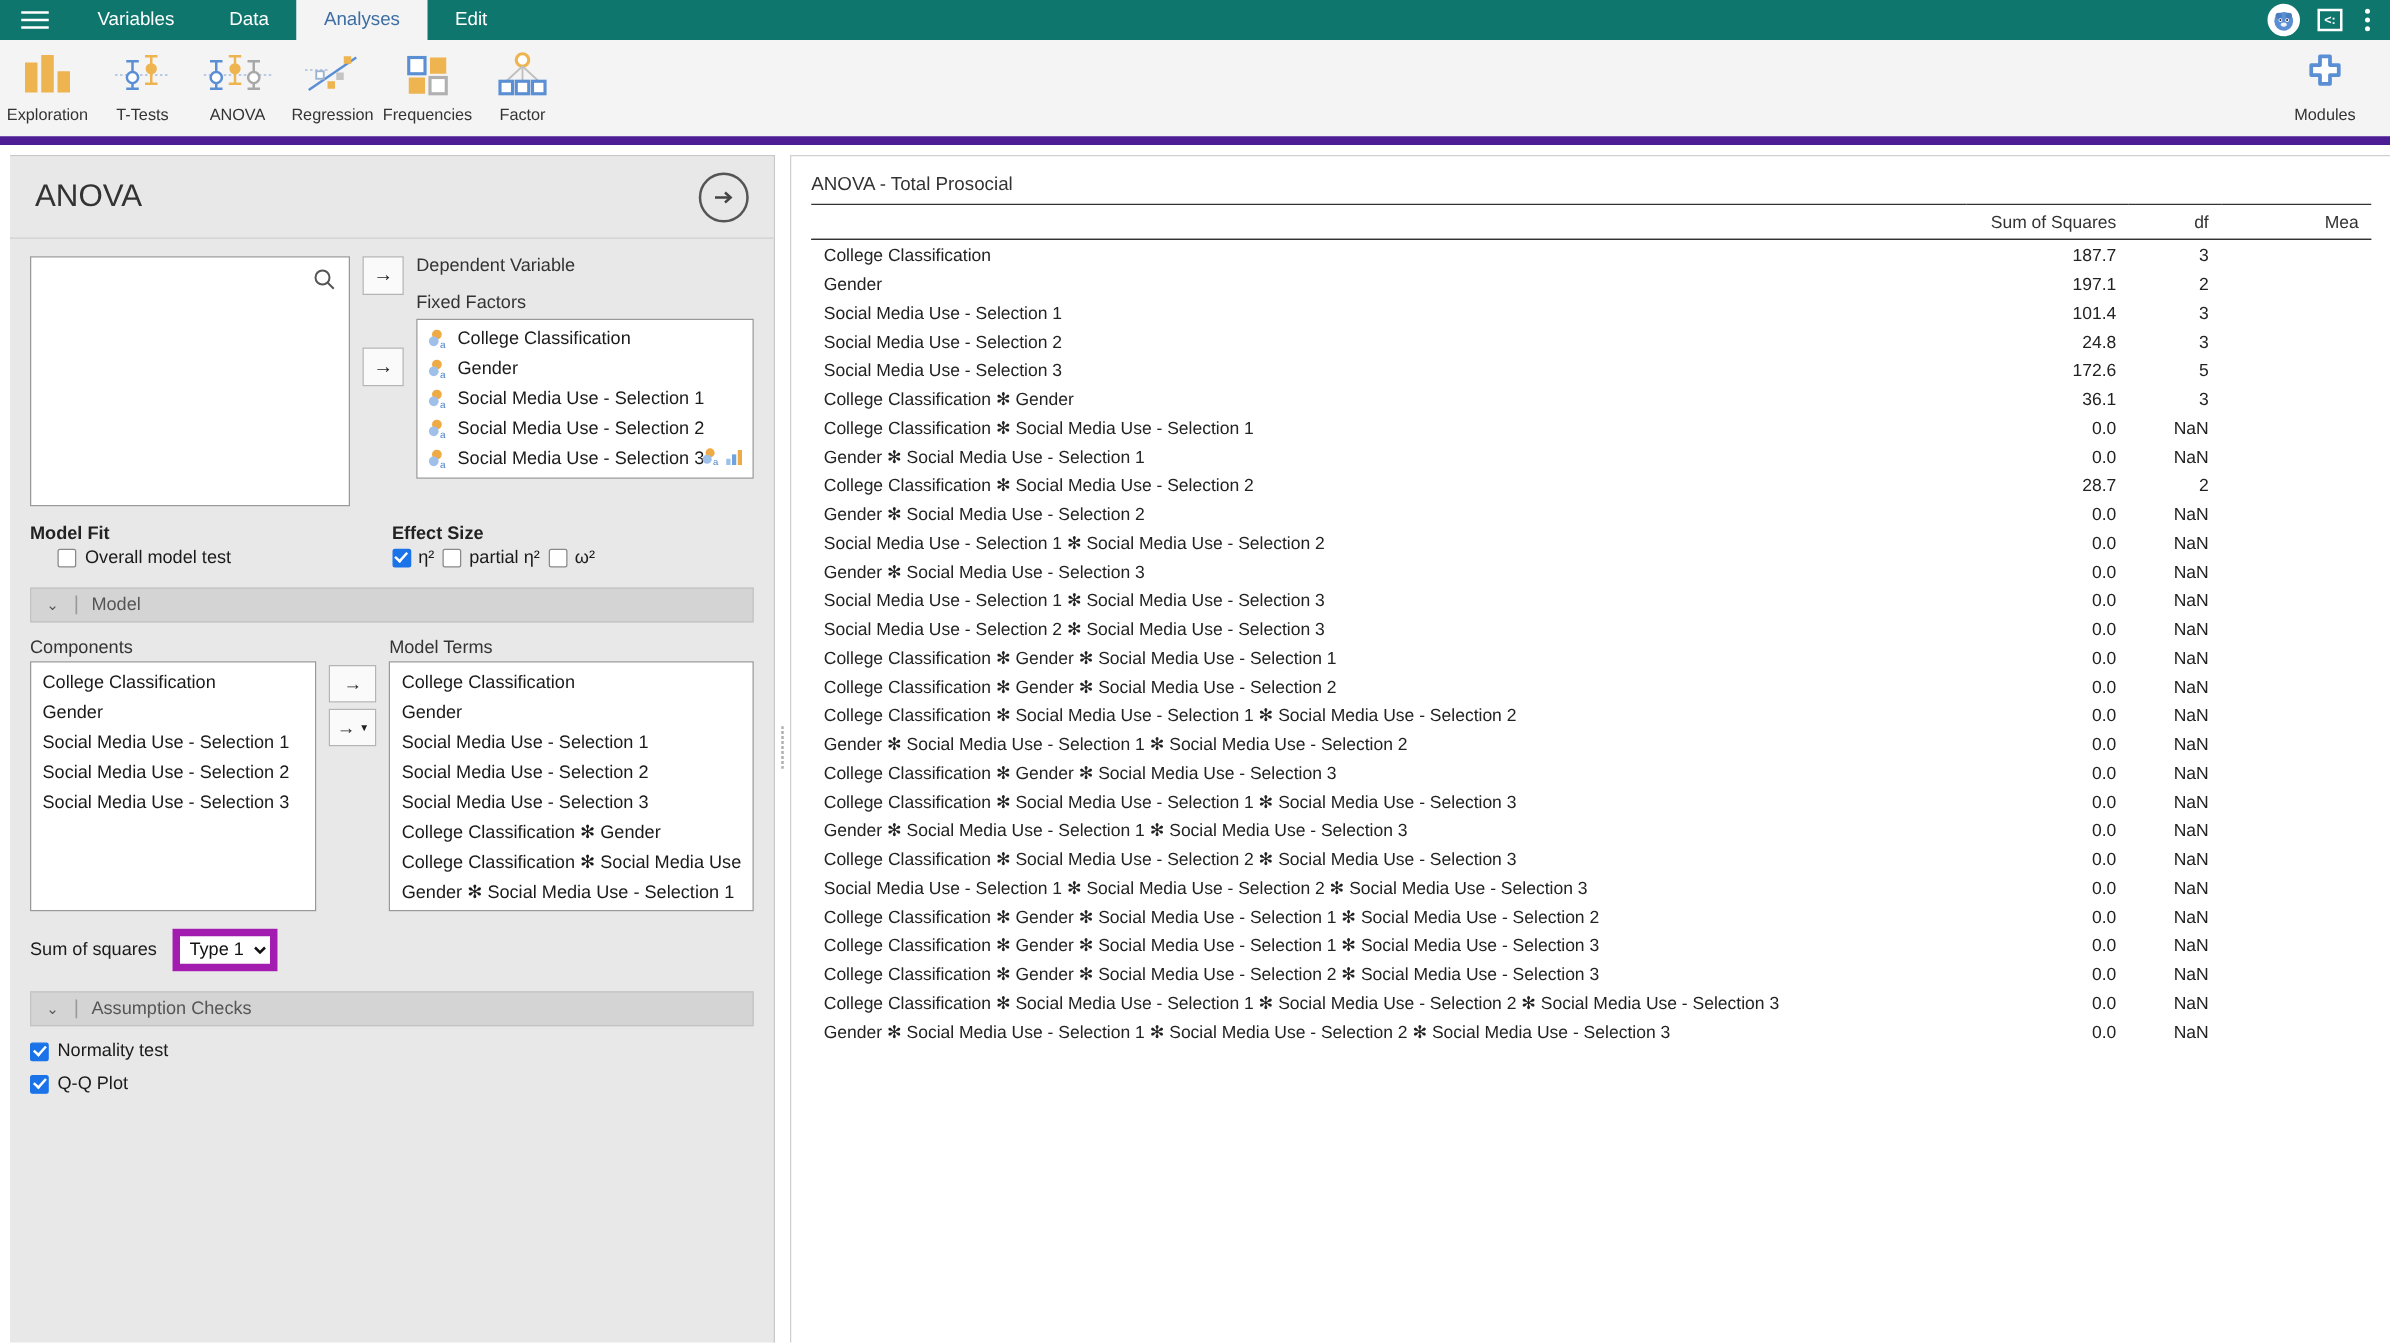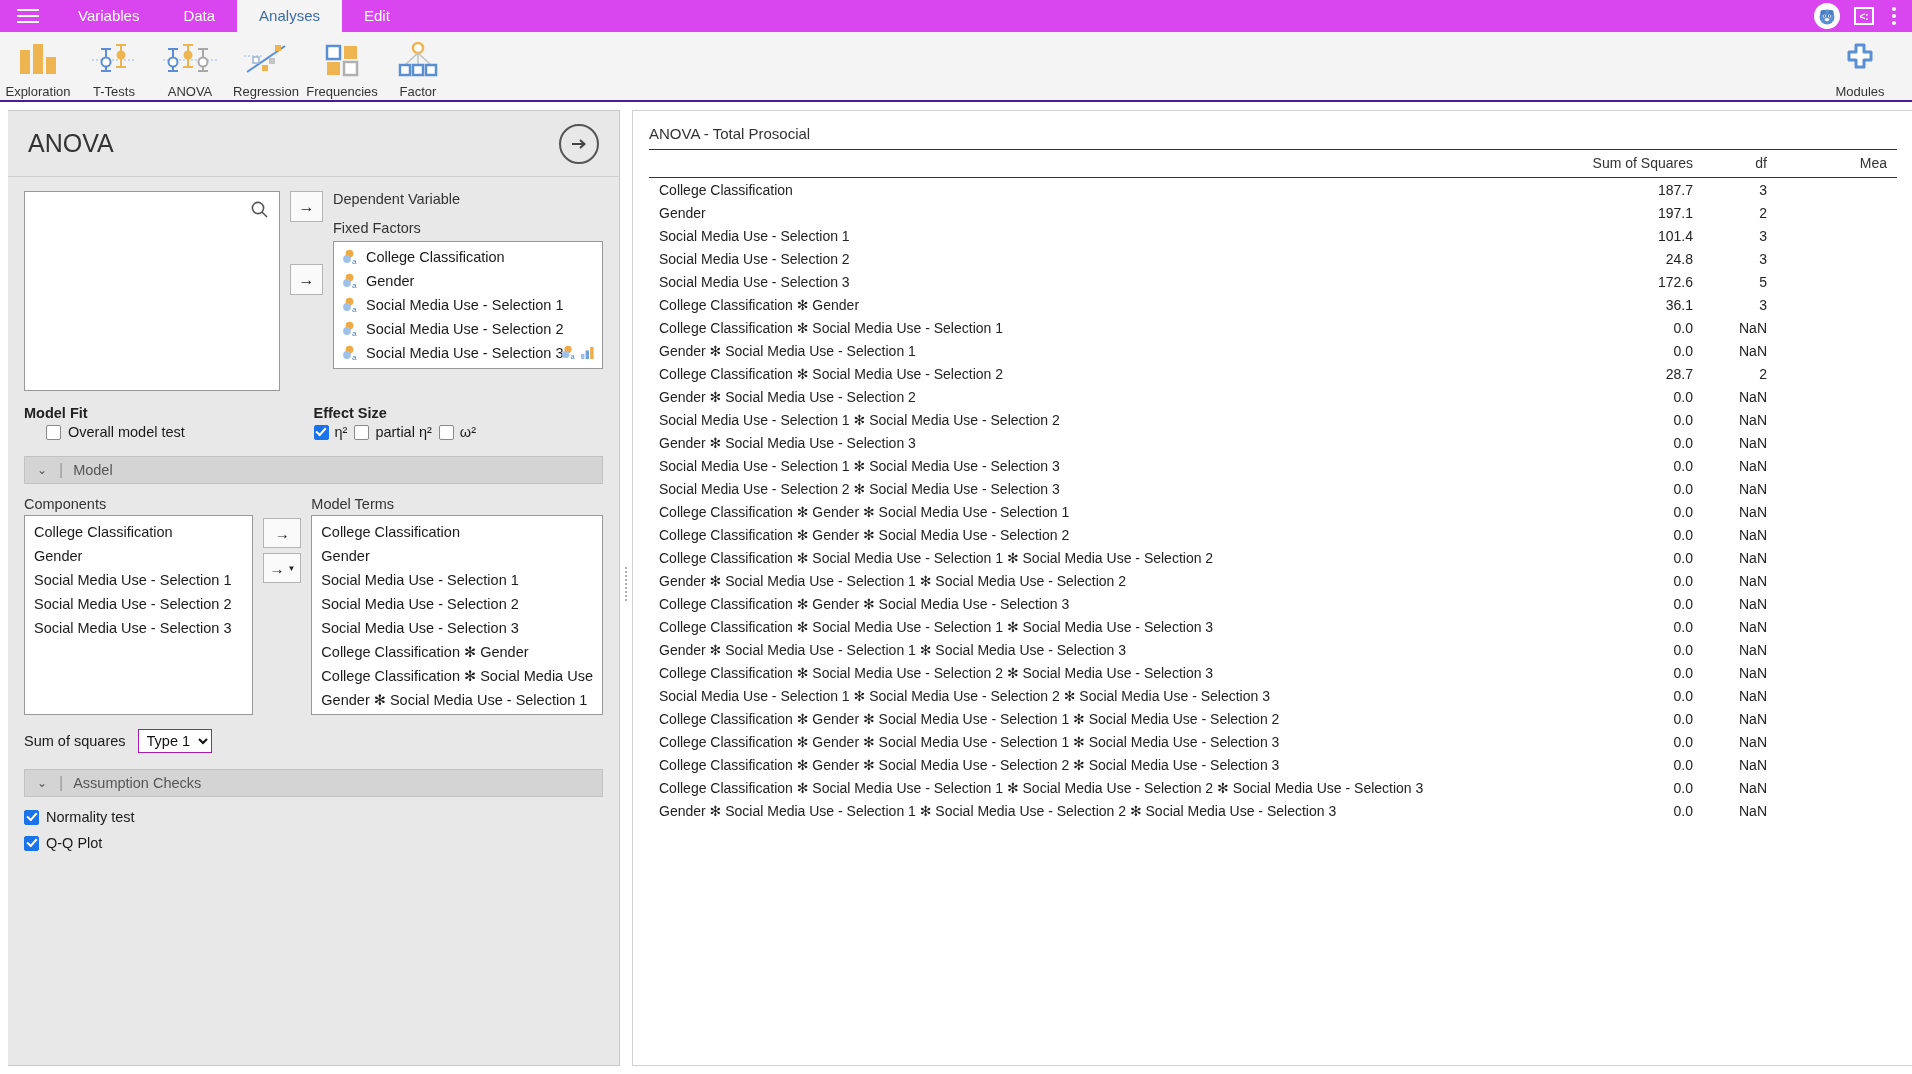--- a/index.html
+++ b/index.html
@@ -5,21 +5,21 @@
   * { box-sizing: border-box; margin: 0; padding: 0; }
   html, body {
     width: 1912px; height: 1074px;
     font-family: "Liberation Sans", sans-serif;
     background: #ffffff;
     overflow: hidden;
   }
 
   
   .topbar {
-    height: 32px; background: #d946ef;
+    height: 32px; background: #0f766e;
     display: flex; align-items: flex-end; position: relative;
   }
   .hamburger {
     width: 56px; height: 32px;
     display: flex; flex-direction: column; align-items: center; justify-content: center;
     gap: 4px; cursor: pointer;
   }
   .hamburger span { display: block; width: 22px; height: 2px; background: #fff; }
   .menu-tabs { display: flex; align-items: flex-end; height: 32px; }
   .menu-tab {
@@ -40,23 +40,23 @@
   .syntax-icon {
     width: 20px; height: 18px; border: 2px solid #ffffff;
     display: flex; align-items: center; justify-content: center;
     color: #fff; font-size: 10px; font-weight: bold; cursor: pointer;
   }
   .kebab { display: flex; flex-direction: column; gap: 3px; cursor: pointer; padding: 2px 4px; }
   .kebab i { width: 4px; height: 4px; border-radius: 50%; background: #fff; display: block; }
 
   
   .ribbon {
-    height: 70px; background: #f4f4f4;
+    height: 84px; background: #f4f4f4;
     display: flex; align-items: flex-start; position: relative;
-    border-bottom: 2px solid #4c1d95;
+    border-bottom: 7px solid #4c1d95;
   }
   .ribbon-btn {
     width: 76px; padding-top: 6px;
     display: flex; flex-direction: column; align-items: center;
     cursor: pointer; gap: 4px;
   }
   .ribbon-btn .rlabel { font-size: 13px; color: #333; white-space: nowrap; }
   .ribbon-icon { height: 42px; display: flex; align-items: center; justify-content: center; }
   .ribbon-right { margin-left: auto; padding-right: 14px; }
 
@@ -172,21 +172,21 @@
     border: 1px solid #b4b4b4; display: flex;
     align-items: center; justify-content: center;
     font-size: 15px; color: #222; cursor: pointer; gap: 3px;
   }
   .caret-sm { font-size: 8px; }
 
   .ss-row { display: flex; align-items: center; gap: 12px; margin-top: 14px; }
   .ss-label { font-size: 14.5px; color: #1a1a1a; }
   .ss-select {
     font-family: "Liberation Sans", sans-serif; font-size: 14.5px;
-    padding: 2px 4px; border: 1px solid #a21caf; background: #fff; color: #111;
+    padding: 2px 4px; border: 6px solid #a21caf; background: #fff; color: #111;
     cursor: pointer;
   }
 
   .assume-list { margin-top: 12px; display: flex; flex-direction: column; gap: 10px; }
 
   
   .splitter {
     width: 12px; background: #ffffff; display: flex;
     align-items: center; justify-content: center; cursor: col-resize;
   }

